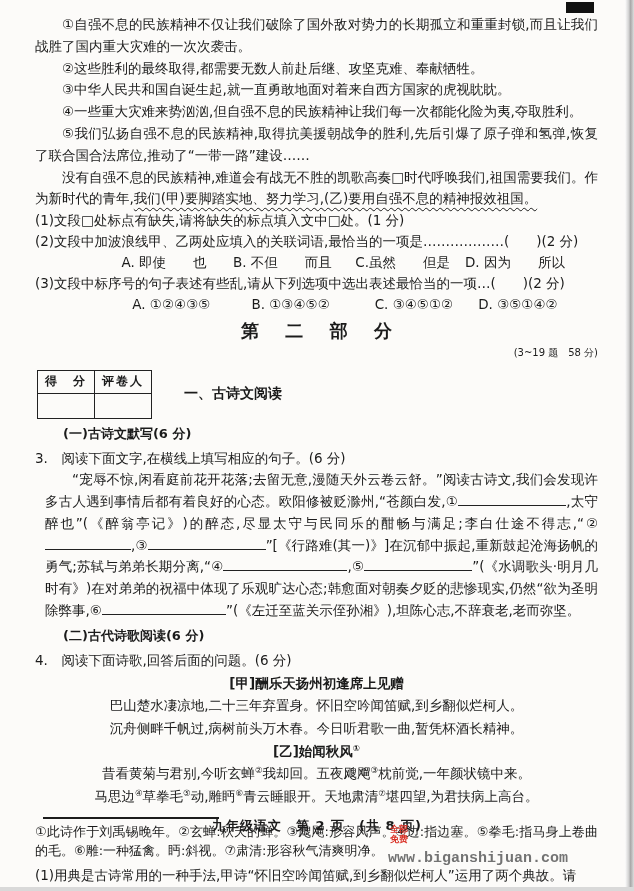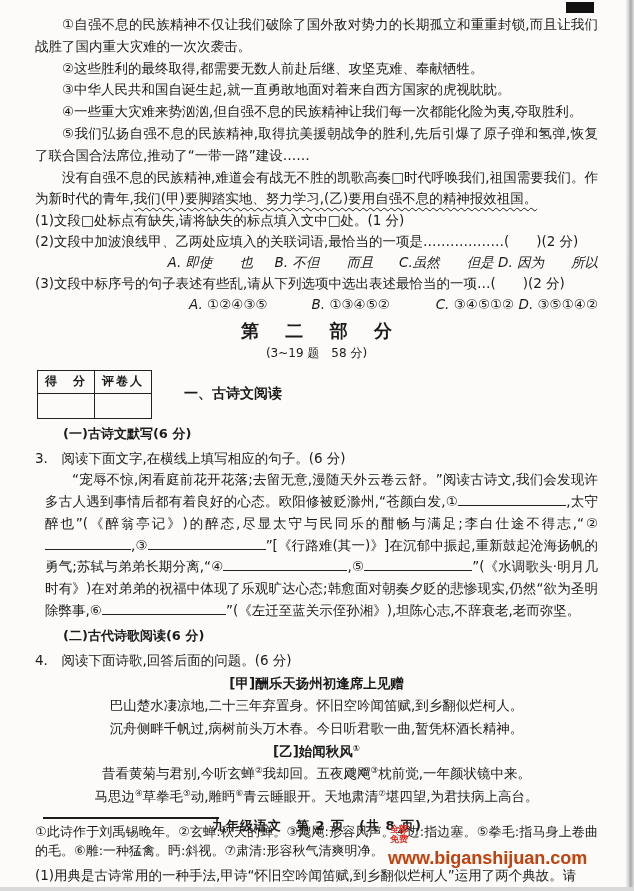--- a/index.html
+++ b/index.html
@@ -19,29 +19,29 @@
   }
   p{margin:0;}
   .indent{text-indent:2em;}
   .wavy{
     text-decoration:underline;
     text-decoration-style:wavy;
     text-decoration-thickness:1px;
     text-underline-offset:4px;
   }
   .qline{line-height:21px;}
-  .opts{line-height:21px;padding-left:40px;text-align:right;white-space:nowrap;font-style:italic;}
+  .opts{line-height:21px;padding-left:40px;text-align:center;white-space:nowrap;}
   .opts span{display:inline-block;}
   .opt-a{width:112px;} .opt-b{width:116px;} .opt-c{width:116px;}
   .opt3-a{width:112px;} .opt3-b{width:118px;} .opt3-c{width:120px;}
   .sec-title{
     text-align:center;font-weight:700;font-size:18px;
     letter-spacing:10px;line-height:24px;margin-top:4px;text-indent:10px;
   }
-  .sec-sub{text-align:center;font-size:12px;line-height:20px;}
+  .sec-sub{text-align:right;font-size:10px;line-height:20px;}
   .score-row{display:flex;align-items:center;margin-top:5px;height:52px;}
   table.score{
     border-collapse:collapse;margin-left:2px;
   }
   table.score td{
     border:1.6px solid #222;width:52px;height:22px;
     font-size:12px;font-weight:700;text-align:center;padding:0 2px;
     letter-spacing:2px;
   }
   table.score td.cell-empty{height:24px;}
@@ -79,22 +79,22 @@
   .watermark{position:absolute;left:388px;top:824px;width:200px;}
   .wm-row{display:flex;align-items:flex-end;}
   .wm-free{
     width:22px;font-size:9px;line-height:10px;font-weight:700;
     margin-bottom:6px;text-align:center;
   }
   .wm-brand{
     font-size:34px;font-weight:700;line-height:36px;letter-spacing:2px;color:#161616;
   }
   .wm-url{
-    font-family:Liberation Sans, sans-serif;
-    font-size:18px;font-weight:700;line-height:17px;color:#c2410c;letter-spacing:0;
+    font-family:Liberation Mono, monospace;
+    font-size:15px;font-weight:700;line-height:17px;color:#737373;letter-spacing:0;
   }
 </style>
 </head>
 <body>
 
 <div id="page">
 
   <div class="reg-mark"></div>
 
   <div id="content">

